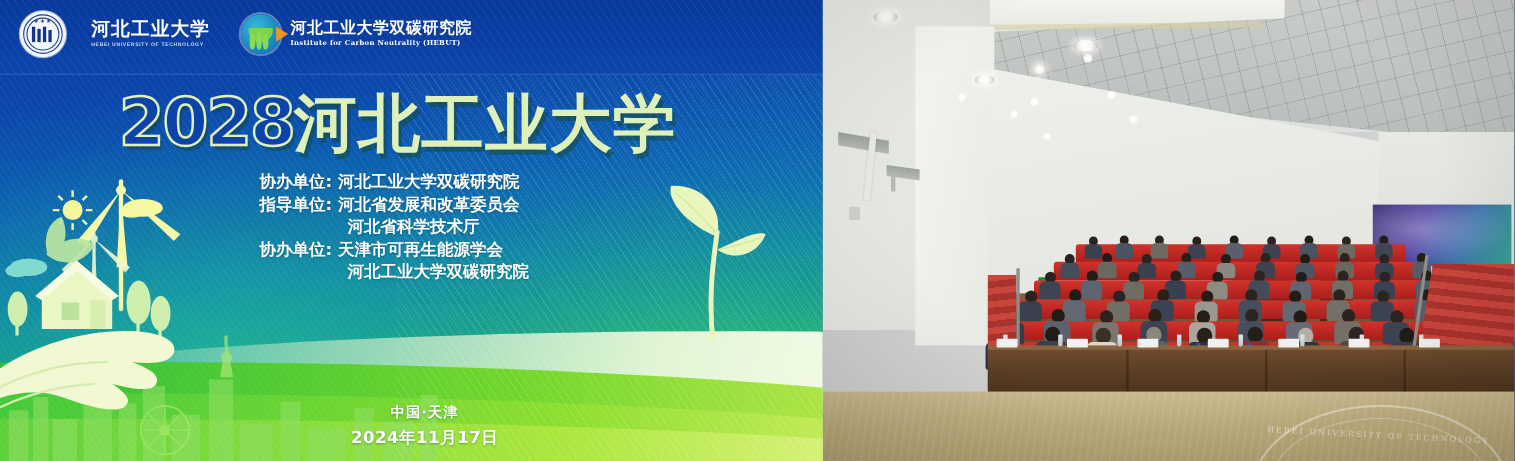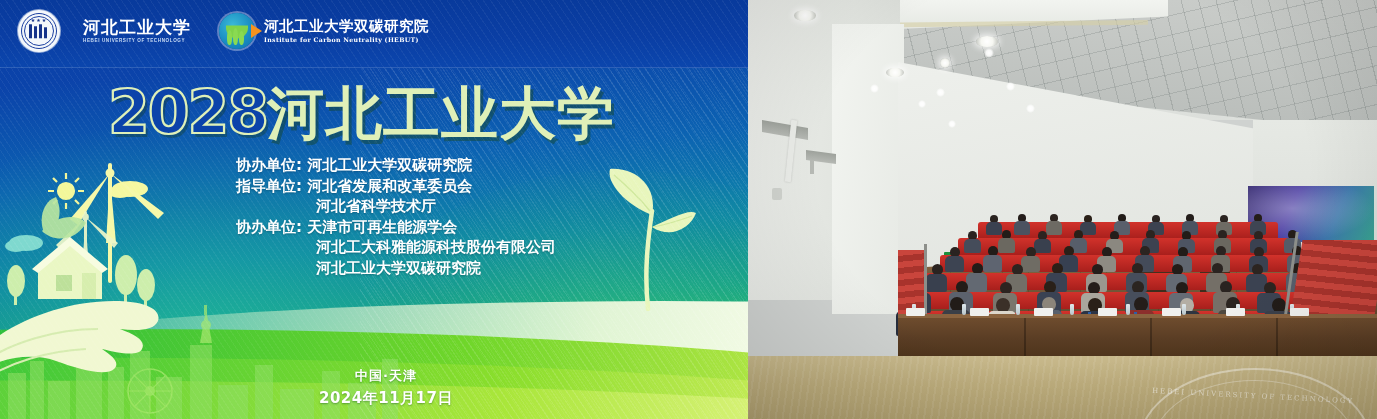--- a/index.html
+++ b/index.html
@@ -353,21 +353,20 @@
     <div id="title">
       <span class="yr">2028</span>
       <span class="tcn">河北工业大学</span>
     </div>
 
     <div id="body">
       <div class="bline"><span>协办单位:</span> <span>河北工业大学双碳研究院</span></div>
       <div class="bline"><span>指导单位:</span> <span>河北省发展和改革委员会</span></div>
       <div class="bline ind">河北省科学技术厅</div>
       <div class="bline"><span>协办单位:</span> <span>天津市可再生能源学会</span></div>
-      <div class="bline ind">河北工大科雅能源科技股份有限公司</div>
       <div class="bline ind">河北工业大学双碳研究院</div>
     </div>
 
     <div id="footer">
       <div class="fline loc">中国·天津</div>
       <div class="fline date">2024年11月17日</div>
     </div>
   </div>
 
   <div id="photo">

